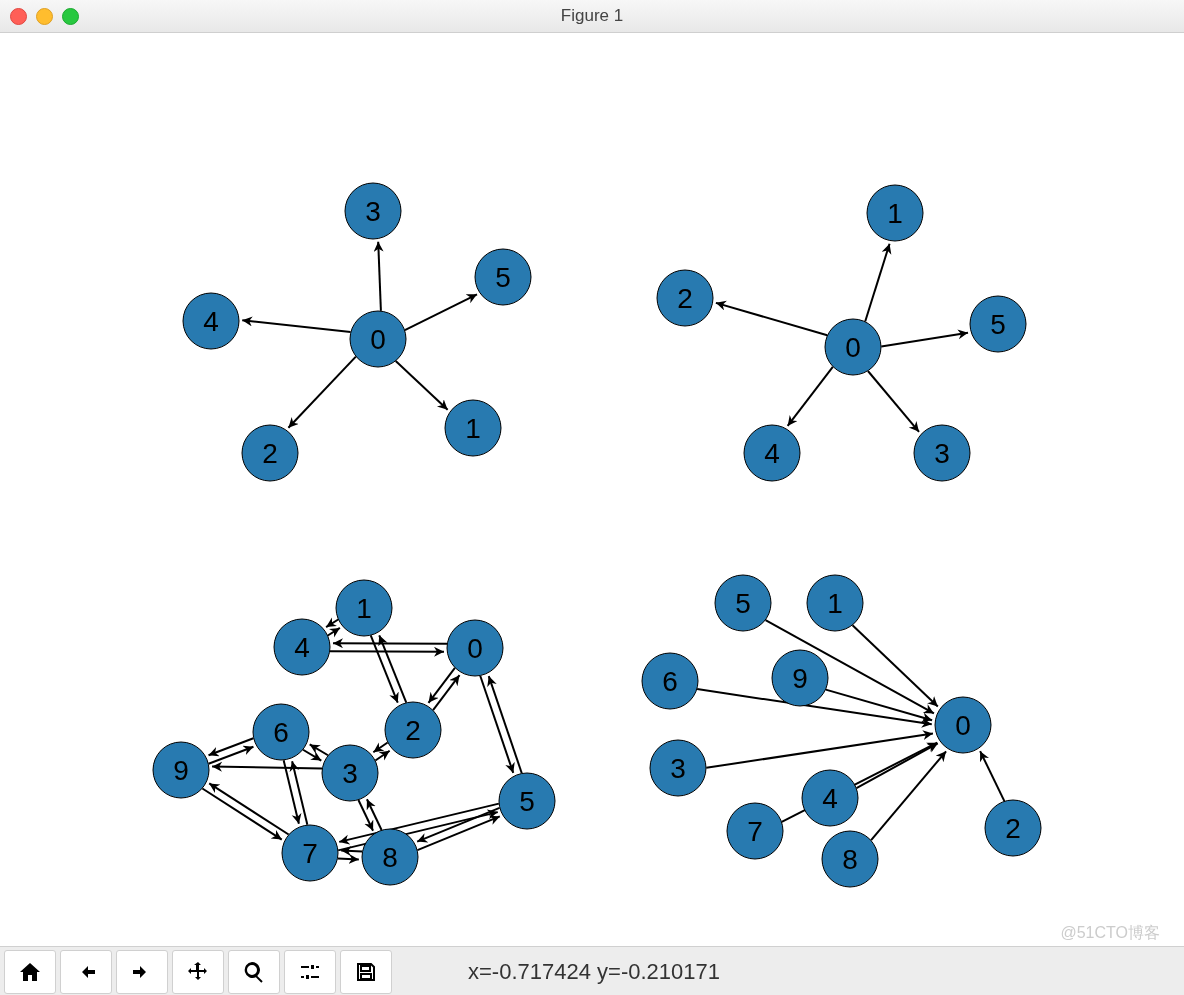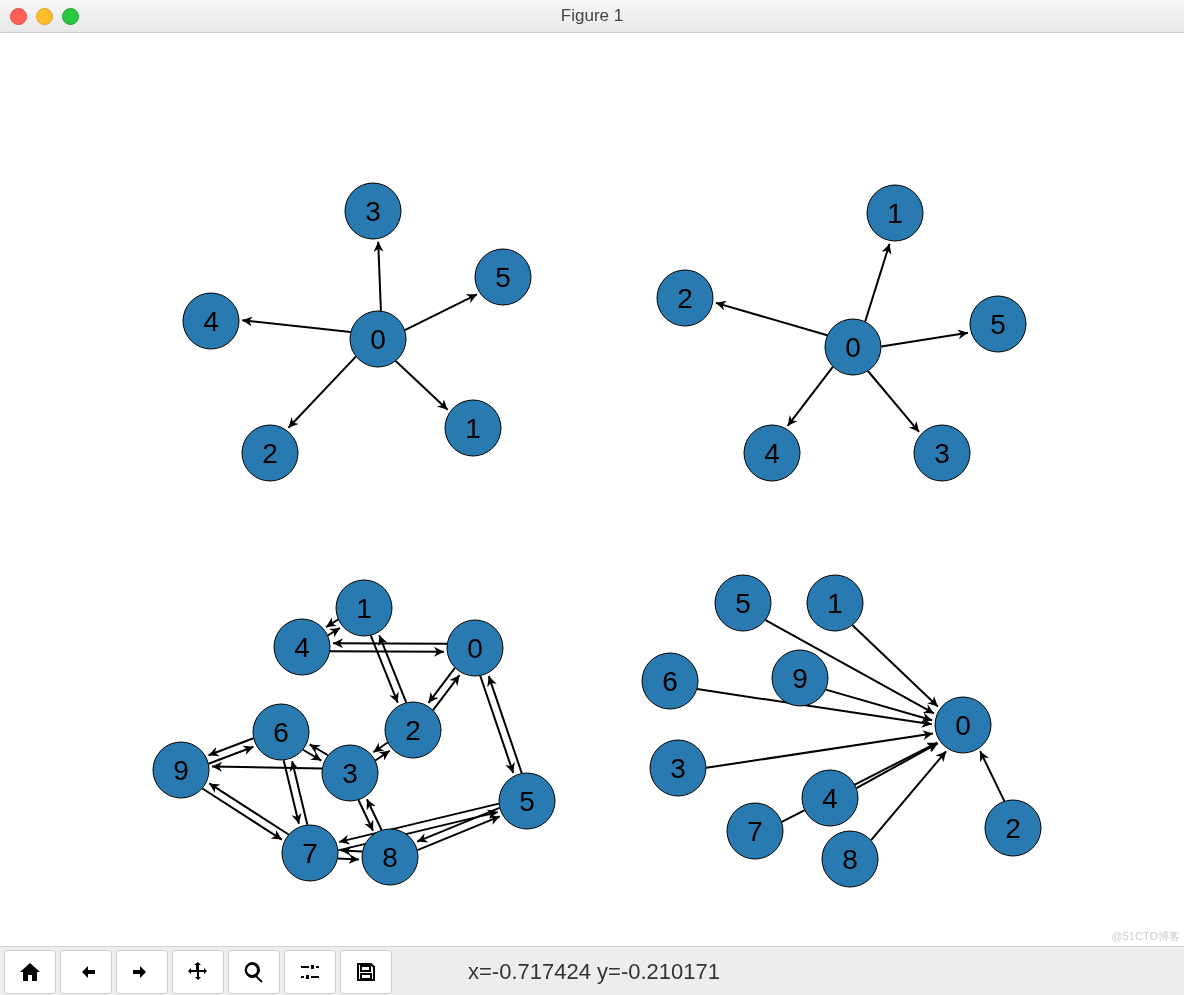--- a/index.html
+++ b/index.html
@@ -12,21 +12,21 @@
   .title{flex:1;text-align:center;color:#444;font-size:17px;}
   .canvas{position:relative;width:1184px;height:913px;background:#fff;}
   svg.graph{position:absolute;left:0;top:0;}
   .node{fill:#287ab0;stroke:#000;stroke-width:1;}
   .nlabel{font:28px Arial;fill:#000;text-anchor:middle;dominant-baseline:central;}
   .edge{stroke:#000;stroke-width:2;fill:none;}
   .toolbar{height:50px;background:#ededed;border-top:1px solid #d0d0d0;display:flex;align-items:center;padding:0 4px;gap:4px;}
   .tbtn{width:50px;height:42px;background:#fff;border:1px solid #d0d0d0;border-radius:3px;display:flex;align-items:center;justify-content:center;font-size:22px;cursor:pointer;}
   .tbtn svg{width:24px;height:24px;fill:#000;}
   .coords{margin-left:72px;font-size:22px;color:#333;}
-  .wm{position:absolute;right:4px;bottom:2px;font-size:11px;color:#ccc;}
+  .wm{position:absolute;right:24px;bottom:2px;font-size:16px;color:#ccc;}
 </style>
 </head>
 <body>
 
 <div class="titlebar">
   <div class="traffic">
     <div class="dot red"></div>
     <div class="dot yellow"></div>
     <div class="dot green"></div>
   </div>

